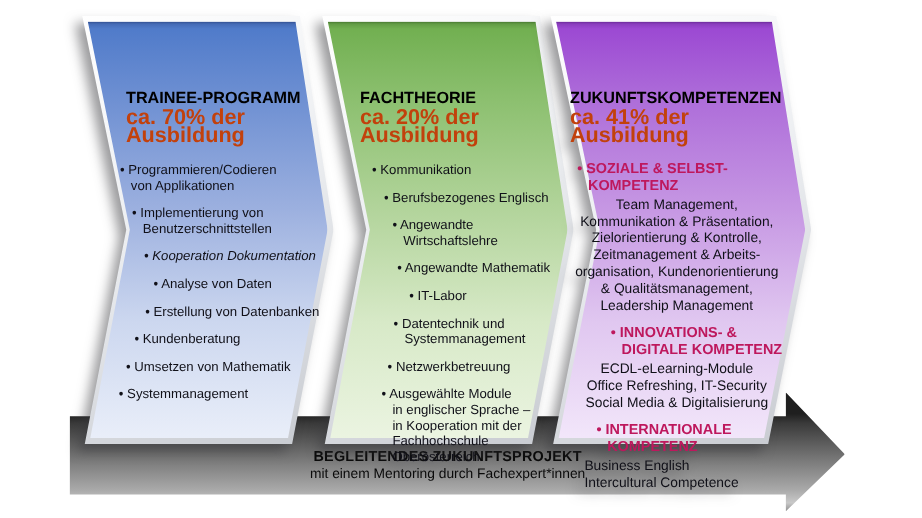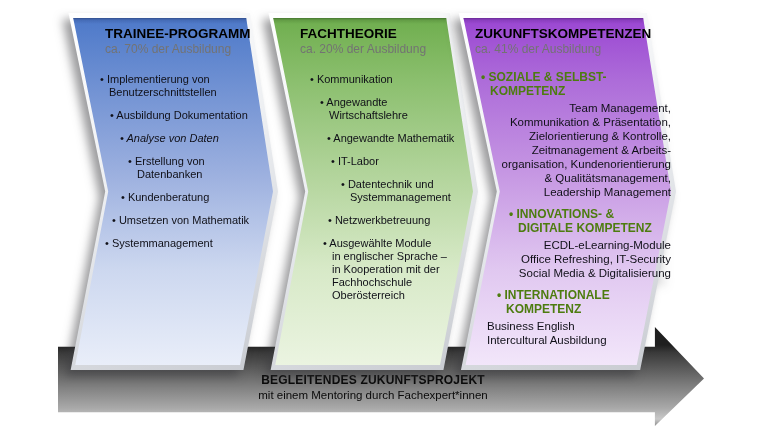--- a/index.html
+++ b/index.html
@@ -39,26 +39,26 @@
       linear-gradient(180deg,rgba(15,25,70,.45) 0px,rgba(15,25,70,.15) 2px,rgba(15,25,70,0) 6px),
       linear-gradient(180deg,#4d79c9 0%,#6d8fd2 18%,#9cb0df 45%,#ccd7ef 72%,#e9eef9 100%);}
   .panel-2 .fill{background-image:
       linear-gradient(180deg,rgba(20,50,10,.45) 0px,rgba(20,50,10,.15) 2px,rgba(20,50,10,0) 6px),
       linear-gradient(180deg,#6fae4e 0%,#8bbf6e 18%,#b2d49b 45%,#d7e9c7 72%,#ebf4e1 100%);}
   .panel-3 .fill{background-image:
       linear-gradient(180deg,rgba(45,5,75,.45) 0px,rgba(45,5,75,.15) 2px,rgba(45,5,75,0) 6px),
       linear-gradient(180deg,#9a46d2 0%,#ad6cd9 18%,#c697e3 45%,#e0c7f0 72%,#f2e6fa 100%);}
 
   .content{position:absolute;inset:5px;z-index:2;}
-  .hdr{padding-top:8px;}
+  .hdr{padding-top:8px;margin-top:48px;}
   .panel-1 .hdr{padding-left:38px;}
   .panel-2 .hdr{padding-left:33px;}
   .panel-3 .hdr{padding-left:18px;}
   .p-title{font-weight:bold;font-size:13.5px;line-height:16px;color:#000;}
-  .p-sub{font-size:12px;line-height:15px;color:#737373;}
+  .p-sub{font-size:18px;line-height:15px;color:#c2410c;font-weight:bold;}
 
   .items{margin-top:16px;}
   .item{
     white-space:pre-line;font-size:11px;line-height:13px;margin-bottom:10px;
     padding-left:9px;text-indent:-9px;
   }
   
   .panel-1 .item:nth-child(1){margin-left:33px;}
   .panel-1 .item:nth-child(2){margin-left:43px;}
   .panel-1 .item:nth-child(3){margin-left:53px;font-style:italic;}
@@ -75,23 +75,23 @@
   .panel-2 .item:nth-child(4){margin-left:64px;}
   .panel-2 .item:nth-child(5){margin-left:74px;}
   .panel-2 .item:nth-child(6){margin-left:61px;}
   .panel-2 .item:nth-child(7){margin-left:56px;}
   .panel-2 .item:nth-child(8){margin-left:51px;}
 
   .groups{margin-top:13px;}
   .group{margin-bottom:8px;}
   .ghead{
     white-space:pre-line;font-weight:bold;font-size:12px;line-height:14px;
-    margin-bottom:3px;padding-left:9px;text-indent:-9px;color:#4d7c0f;
+    margin-bottom:3px;padding-left:9px;text-indent:-9px;color:#be185d;
   }
-  .glines{white-space:pre-line;font-size:11.5px;line-height:14px;text-align:right;}
+  .glines{white-space:pre-line;font-size:11.5px;line-height:14px;text-align:center;}
   .panel-3 .group:nth-child(1) .ghead{margin-left:24px;}
   .panel-3 .group:nth-child(2) .ghead{margin-left:52px;}
   .panel-3 .group:nth-child(3) .ghead{margin-left:40px;}
   .panel-3 .group:nth-child(3) .glines{text-align:left;margin-left:30px;}
 </style>
 </head>
 <body>
 
 <div class="stage">
 
@@ -103,42 +103,45 @@
 
   <div class="panel panel-1">
     <div class="shell"></div>
     <div class="fill"></div>
     <div class="content">
       <div class="hdr">
         <div class="p-title">TRAINEE-PROGRAMM</div>
         <div class="p-sub">ca. 70% der Ausbildung</div>
       </div>
       <div class="items">
+          <div class="item">• Programmieren/Codieren
+von Applikationen</div>
           <div class="item">• Implementierung von
 Benutzerschnittstellen</div>
-          <div class="item">• Ausbildung Dokumentation</div>
+          <div class="item">• Kooperation Dokumentation</div>
           <div class="item">• Analyse von Daten</div>
           <div class="item">• Erstellung von Datenbanken</div>
           <div class="item">• Kundenberatung</div>
           <div class="item">• Umsetzen von Mathematik</div>
           <div class="item">• Systemmanagement</div>
         </div>
     </div>
   </div>
 
   <div class="panel panel-2">
     <div class="shell"></div>
     <div class="fill"></div>
     <div class="content">
       <div class="hdr">
         <div class="p-title">FACHTHEORIE</div>
         <div class="p-sub">ca. 20% der Ausbildung</div>
       </div>
       <div class="items">
           <div class="item">• Kommunikation</div>
+          <div class="item">• Berufsbezogenes Englisch</div>
           <div class="item">• Angewandte
 Wirtschaftslehre</div>
           <div class="item">• Angewandte Mathematik</div>
           <div class="item">• IT-Labor</div>
           <div class="item">• Datentechnik und
 Systemmanagement</div>
           <div class="item">• Netzwerkbetreuung</div>
           <div class="item">• Ausgewählte Module
 in englischer Sprache –
 in Kooperation mit der
@@ -172,19 +175,19 @@
             <div class="ghead">• INNOVATIONS- &amp;
 DIGITALE KOMPETENZ</div>
             <div class="glines">ECDL-eLearning-Module
 Office Refreshing, IT-Security
 Social Media &amp; Digitalisierung</div>
           </div>
           <div class="group">
             <div class="ghead">• INTERNATIONALE
 KOMPETENZ</div>
             <div class="glines">Business English
-Intercultural Ausbildung</div>
+Intercultural Competence</div>
           </div>
         </div>
     </div>
   </div>
 
 </div>
 
 </body></html>

